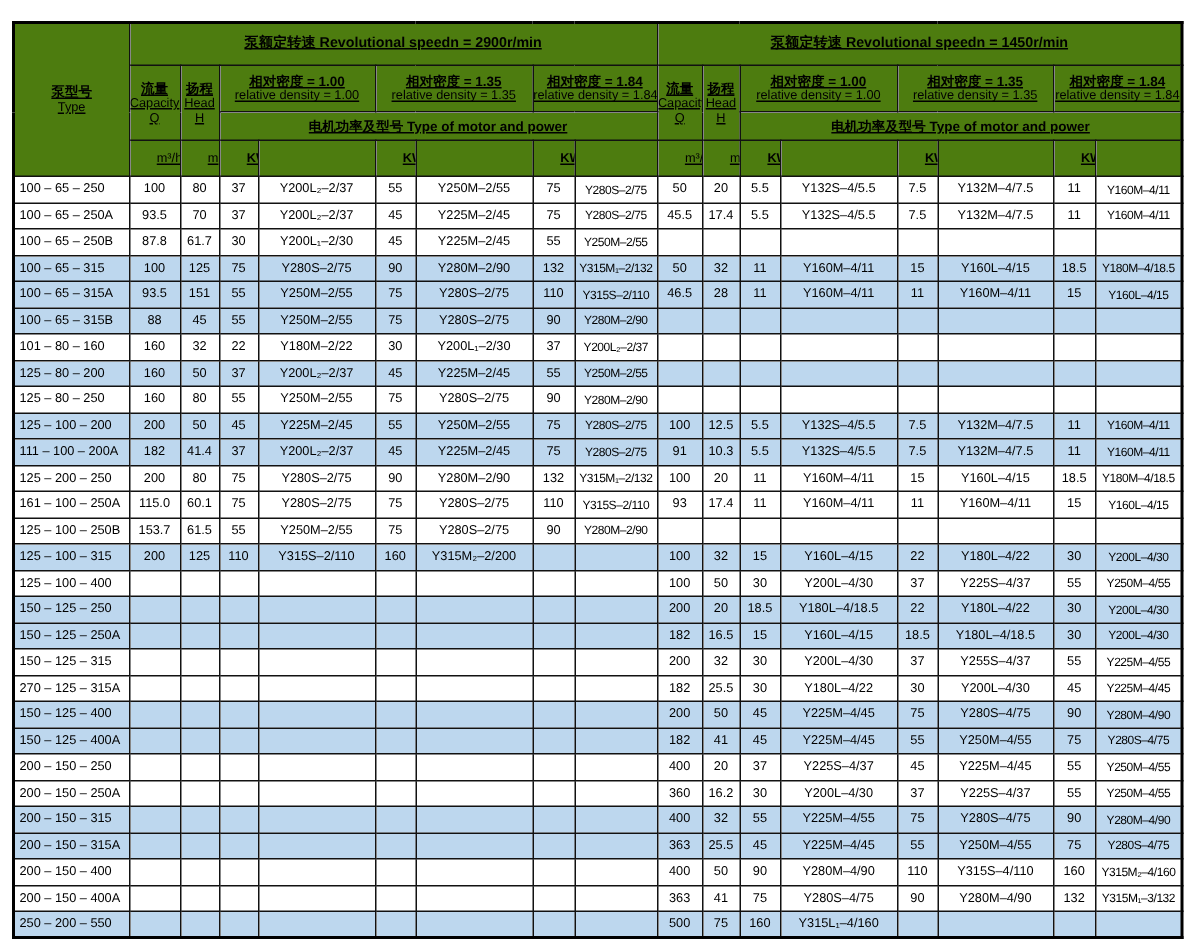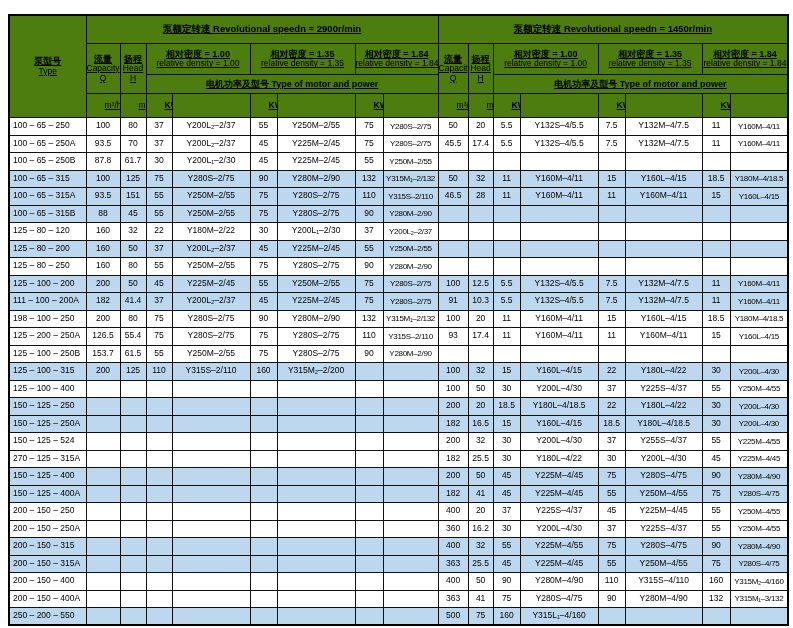--- a/index.html
+++ b/index.html
@@ -234,21 +234,21 @@
           <td></td>
           <td></td>
           <td></td>
           <td class="model-cell"></td>
           <td></td>
           <td class="model-cell"></td>
           <td></td>
           <td class="model-cell tight"></td>
         </tr>
         <tr>
-          <td class="type-cell">125 – 80 – 120</td>
+          <td class="type-cell">101 – 80 – 160</td>
           <td>160</td>
           <td>32</td>
           <td>22</td>
           <td class="model-cell">Y180M–2/22</td>
           <td>30</td>
           <td class="model-cell">Y200L₁–2/30</td>
           <td>37</td>
           <td class="model-cell tight">Y200L₂–2/37</td>
           <td></td>
           <td></td>
@@ -329,42 +329,42 @@
           <td>91</td>
           <td>10.3</td>
           <td>5.5</td>
           <td class="model-cell">Y132S–4/5.5</td>
           <td>7.5</td>
           <td class="model-cell">Y132M–4/7.5</td>
           <td>11</td>
           <td class="model-cell tight">Y160M–4/11</td>
         </tr>
         <tr>
-          <td class="type-cell">198 – 100 – 250</td>
+          <td class="type-cell">125 – 200 – 250</td>
           <td>200</td>
           <td>80</td>
           <td>75</td>
           <td class="model-cell">Y280S–2/75</td>
           <td>90</td>
           <td class="model-cell">Y280M–2/90</td>
           <td>132</td>
           <td class="model-cell tight">Y315M₁–2/132</td>
           <td>100</td>
           <td>20</td>
           <td>11</td>
           <td class="model-cell">Y160M–4/11</td>
           <td>15</td>
           <td class="model-cell">Y160L–4/15</td>
           <td>18.5</td>
           <td class="model-cell tight">Y180M–4/18.5</td>
         </tr>
         <tr>
-          <td class="type-cell">125 – 200 – 250A</td>
-          <td>126.5</td>
-          <td>55.4</td>
+          <td class="type-cell">161 – 100 – 250A</td>
+          <td>115.0</td>
+          <td>60.1</td>
           <td>75</td>
           <td class="model-cell">Y280S–2/75</td>
           <td>75</td>
           <td class="model-cell">Y280S–2/75</td>
           <td>110</td>
           <td class="model-cell tight">Y315S–2/110</td>
           <td>93</td>
           <td>17.4</td>
           <td>11</td>
           <td class="model-cell">Y160M–4/11</td>
@@ -462,21 +462,21 @@
           <td>182</td>
           <td>16.5</td>
           <td>15</td>
           <td class="model-cell">Y160L–4/15</td>
           <td>18.5</td>
           <td class="model-cell">Y180L–4/18.5</td>
           <td>30</td>
           <td class="model-cell tight">Y200L–4/30</td>
         </tr>
         <tr>
-          <td class="type-cell">150 – 125 – 524</td>
+          <td class="type-cell">150 – 125 – 315</td>
           <td></td>
           <td></td>
           <td></td>
           <td class="model-cell"></td>
           <td></td>
           <td class="model-cell"></td>
           <td></td>
           <td class="model-cell tight"></td>
           <td>200</td>
           <td>32</td>

